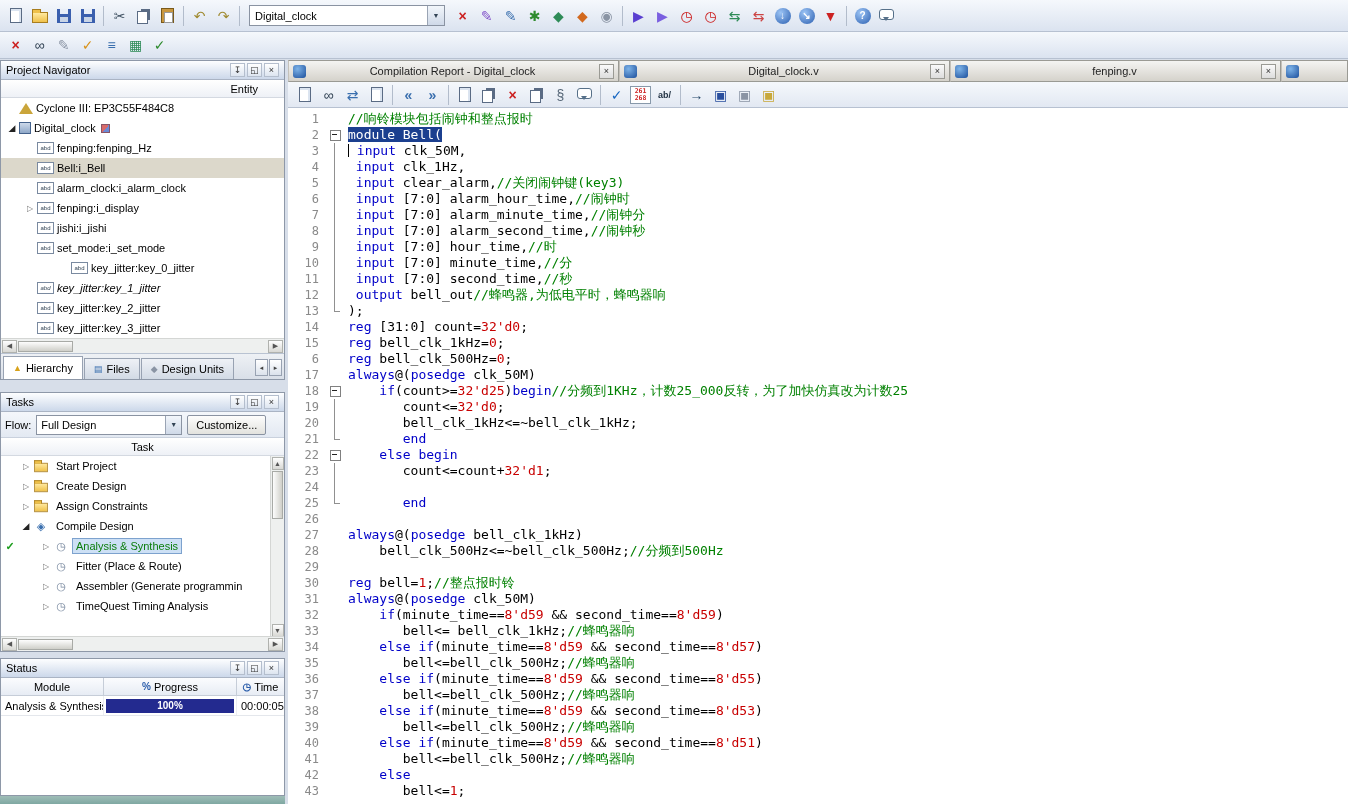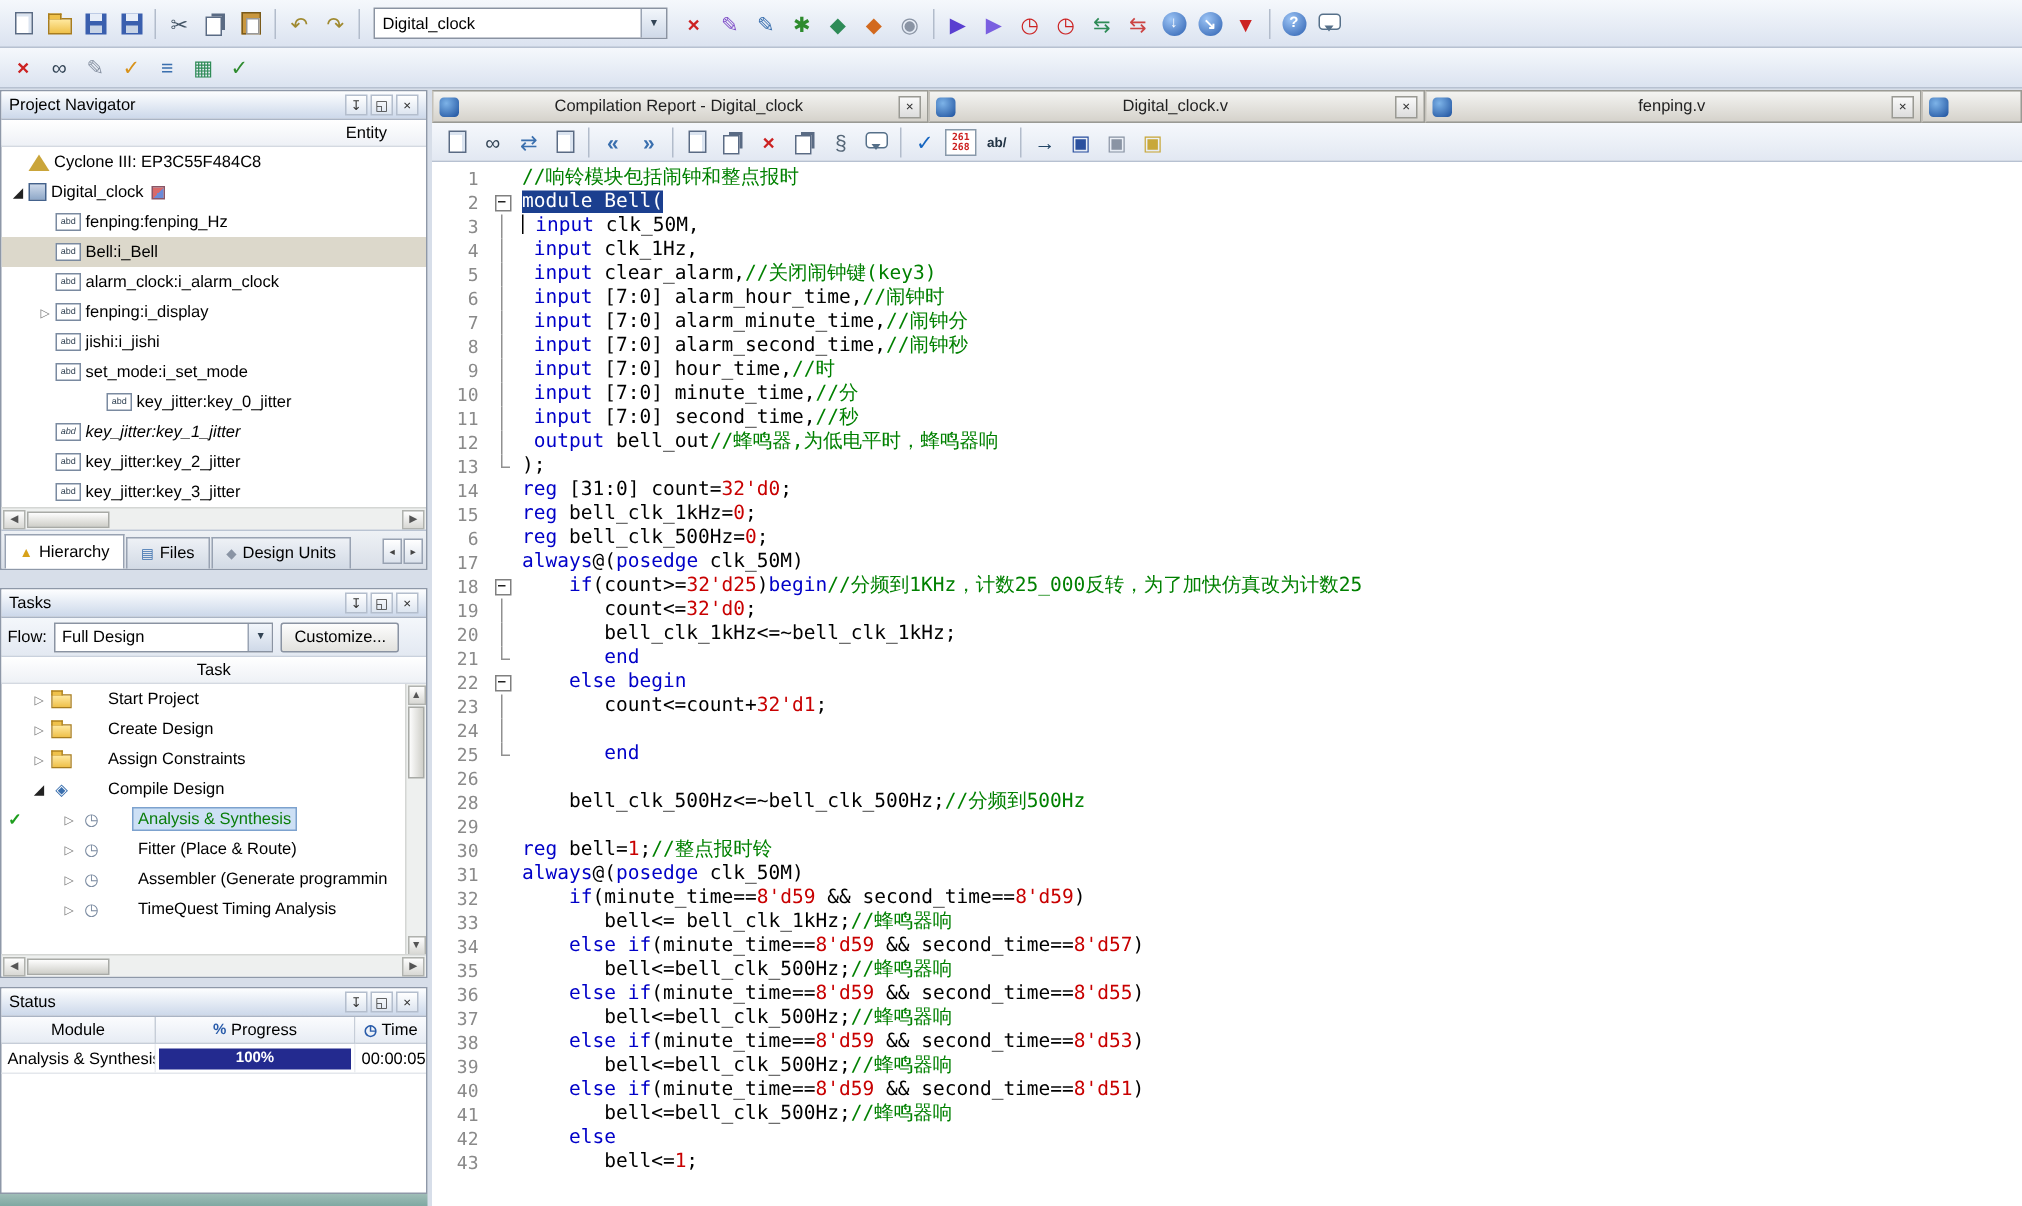--- a/index.html
+++ b/index.html
@@ -72,21 +72,21 @@
 .tabspin{position:absolute;right:2px;bottom:3px;display:flex;gap:1px}
 .tabspin .sp{width:13px;height:17px;border:1px solid #98a2b2;background:linear-gradient(#fff,#dbe2ec);display:inline-flex;align-items:center;justify-content:center;font-size:7px;color:#444}
 
 
 .flowrow{height:26px;display:flex;align-items:center;background:linear-gradient(#f4f7fb,#e3e9f2);border-bottom:1px solid #c9d1dd;padding:0 4px;gap:5px}
 .flowcombo{display:flex;align-items:center;height:20px;background:#fff;border:1px solid #8a93a2;width:146px;padding-left:4px}
 .flowcombo .combo-t{flex:1}
 .flowcombo .arrow{width:16px;height:18px;background:linear-gradient(#f2f6fb,#cfd9e8);border-left:1px solid #9aa4b4;display:flex;align-items:center;justify-content:center;font-size:7px;color:#345}
 .button{height:20px;padding:0 8px;border:1px solid #8a93a2;border-radius:2px;background:linear-gradient(#fdfdfd,#e2e2de);display:inline-flex;align-items:center}
 .kstat{width:18px;flex:none;text-align:center;font-weight:bold;color:#1e9e1e;font-size:11px}
-.klabel{margin-left:19px;padding:1px 3px;border:1px solid transparent}
+.klabel{margin-left:3px;padding:1px 3px;border:1px solid transparent}
 .klabel.ksel{background:#cde0f5;border-color:#7da2ce;color:#0b7d0b}
 .ki{flex:none;display:inline-flex;align-items:center;justify-content:center;width:16px}
 .ki .mi-folder{transform:scale(.85)}
 .ki-compile{color:#3a6fae;font-size:11px}
 .ki-task{color:#7a8aa0;font-size:11px}
 
 
 .strow{display:flex;height:18px}
 .scell{display:flex;align-items:center;justify-content:center;gap:3px;background:linear-gradient(#fbfcfe,#e7ecf4);border-right:1px solid #c6cdd8;border-bottom:1px solid #c6cdd8}
 .sdata{display:flex;height:20px;border-bottom:1px solid #e4e7ec}
@@ -575,20 +575,21 @@
           <div class="code-line"><span class="ln">17</span><span class="fold f-none"></span><span class="codetext"><span class="sg-k">always</span><span class="sg-i">@(</span><span class="sg-k">posedge</span><span class="sg-i"> clk_50M)</span></span></div>
           <div class="code-line"><span class="ln">18</span><span class="fold f-box"></span><span class="codetext"><span class="sg-i">    </span><span class="sg-k">if</span><span class="sg-i">(count&gt;=</span><span class="sg-n">32'd25</span><span class="sg-i">)</span><span class="sg-k">begin</span><span class="sg-c">//分频到1KHz，计数25_000反转，为了加快仿真改为计数25</span></span></div>
           <div class="code-line"><span class="ln">19</span><span class="fold f-bar"></span><span class="codetext"><span class="sg-i">       count&lt;=</span><span class="sg-n">32'd0</span><span class="sg-i">;</span></span></div>
           <div class="code-line"><span class="ln">20</span><span class="fold f-bar"></span><span class="codetext"><span class="sg-i">       bell_clk_1kHz&lt;=~bell_clk_1kHz;</span></span></div>
           <div class="code-line"><span class="ln">21</span><span class="fold f-end"></span><span class="codetext"><span class="sg-i">       </span><span class="sg-k">end</span></span></div>
           <div class="code-line"><span class="ln">22</span><span class="fold f-box"></span><span class="codetext"><span class="sg-i">    </span><span class="sg-k">else</span><span class="sg-i"> </span><span class="sg-k">begin</span></span></div>
           <div class="code-line"><span class="ln">23</span><span class="fold f-bar"></span><span class="codetext"><span class="sg-i">       count&lt;=count+</span><span class="sg-n">32'd1</span><span class="sg-i">;</span></span></div>
           <div class="code-line"><span class="ln">24</span><span class="fold f-bar"></span></div>
           <div class="code-line"><span class="ln">25</span><span class="fold f-end"></span><span class="codetext"><span class="sg-i">       </span><span class="sg-k">end</span></span></div>
           <div class="code-line"><span class="ln">26</span><span class="fold f-none"></span><span class="codetext"></span></div>
+          <div class="code-line"><span class="ln">27</span><span class="fold f-none"></span><span class="codetext"><span class="sg-k">always</span><span class="sg-i">@(</span><span class="sg-k">posedge</span><span class="sg-i"> bell_clk_1kHz)</span></span></div>
           <div class="code-line"><span class="ln">28</span><span class="fold f-none"></span><span class="codetext"><span class="sg-i">    bell_clk_500Hz&lt;=~bell_clk_500Hz;</span><span class="sg-c">//分频到500Hz</span></span></div>
           <div class="code-line"><span class="ln">29</span><span class="fold f-none"></span><span class="codetext"></span></div>
           <div class="code-line"><span class="ln">30</span><span class="fold f-none"></span><span class="codetext"><span class="sg-k">reg</span><span class="sg-i"> bell=</span><span class="sg-n">1</span><span class="sg-i">;</span><span class="sg-c">//整点报时铃</span></span></div>
           <div class="code-line"><span class="ln">31</span><span class="fold f-none"></span><span class="codetext"><span class="sg-k">always</span><span class="sg-i">@(</span><span class="sg-k">posedge</span><span class="sg-i"> clk_50M)</span></span></div>
           <div class="code-line"><span class="ln">32</span><span class="fold f-none"></span><span class="codetext"><span class="sg-i">    </span><span class="sg-k">if</span><span class="sg-i">(minute_time==</span><span class="sg-n">8'd59</span><span class="sg-i"> &amp;&amp; second_time==</span><span class="sg-n">8'd59</span><span class="sg-i">)</span></span></div>
           <div class="code-line"><span class="ln">33</span><span class="fold f-none"></span><span class="codetext"><span class="sg-i">       bell&lt;= bell_clk_1kHz;</span><span class="sg-c">//蜂鸣器响</span></span></div>
           <div class="code-line"><span class="ln">34</span><span class="fold f-none"></span><span class="codetext"><span class="sg-i">    </span><span class="sg-k">else</span><span class="sg-i"> </span><span class="sg-k">if</span><span class="sg-i">(minute_time==</span><span class="sg-n">8'd59</span><span class="sg-i"> &amp;&amp; second_time==</span><span class="sg-n">8'd57</span><span class="sg-i">)</span></span></div>
           <div class="code-line"><span class="ln">35</span><span class="fold f-none"></span><span class="codetext"><span class="sg-i">       bell&lt;=bell_clk_500Hz;</span><span class="sg-c">//蜂鸣器响</span></span></div>
           <div class="code-line"><span class="ln">36</span><span class="fold f-none"></span><span class="codetext"><span class="sg-i">    </span><span class="sg-k">else</span><span class="sg-i"> </span><span class="sg-k">if</span><span class="sg-i">(minute_time==</span><span class="sg-n">8'd59</span><span class="sg-i"> &amp;&amp; second_time==</span><span class="sg-n">8'd55</span><span class="sg-i">)</span></span></div>
           <div class="code-line"><span class="ln">37</span><span class="fold f-none"></span><span class="codetext"><span class="sg-i">       bell&lt;=bell_clk_500Hz;</span><span class="sg-c">//蜂鸣器响</span></span></div>

